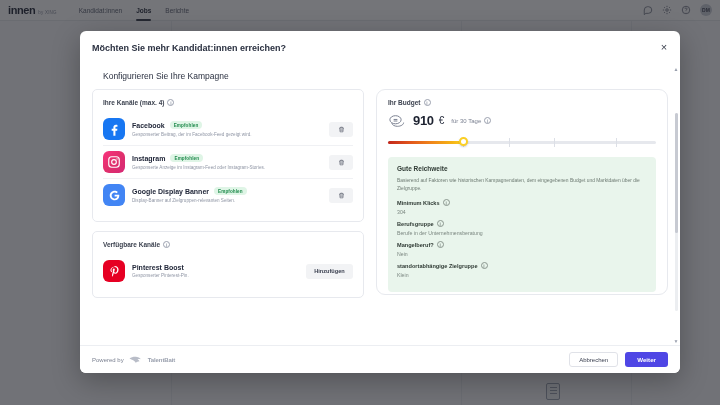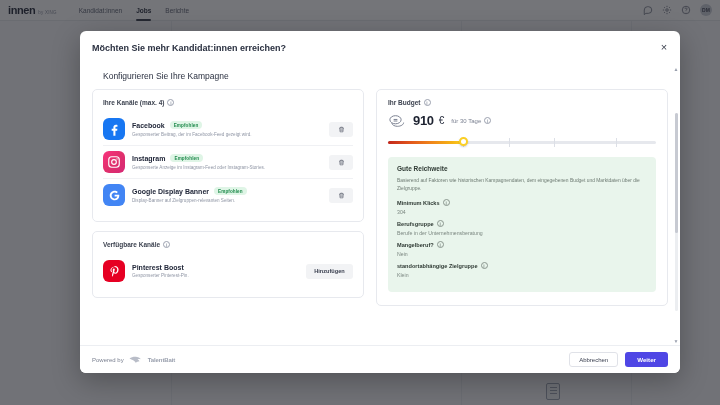--- a/index.html
+++ b/index.html
@@ -108,21 +108,21 @@
     border: none; display: flex; align-items: center; justify-content: center;
     cursor: pointer; flex: 0 0 auto;
   }
   .btn-add {
     min-width: 47px; height: 15px; border-radius: 3px; background: #f2f3f5;
     border: none; font-size: 5.6px; color: #3b4050; font-weight: 600;
     cursor: pointer; flex: 0 0 auto; font-family: inherit;
   }
 
   
-  .budget-card { padding: 9px 11px 13px 11px; }
+  .budget-card { padding: 9px 11px 2px 11px; border-radius: 9px; }
   .budget-amount { display: flex; align-items: center; gap: 5px; margin: 4px 0 9px 0; }
   .money-icon { width: 20px; height: 14px; flex: 0 0 auto; }
   .amount-num { font-size: 13px; font-weight: 700; color: #1d2230; letter-spacing: -.3px; }
   .amount-cur { font-size: 10px; font-weight: 500; color: #2a3040; }
   .amount-for { font-size: 6px; color: #7c8292; display: flex; align-items: center; gap: 3px; margin-left: 2px; }
 
   .slider { position: relative; height: 11px; margin: 0 0 9px 0; }
   .slider-track {
     position: absolute; top: 4.2px; left: 0; right: 0; height: 2.6px;
     border-radius: 2px; background: #e6e8ed;

